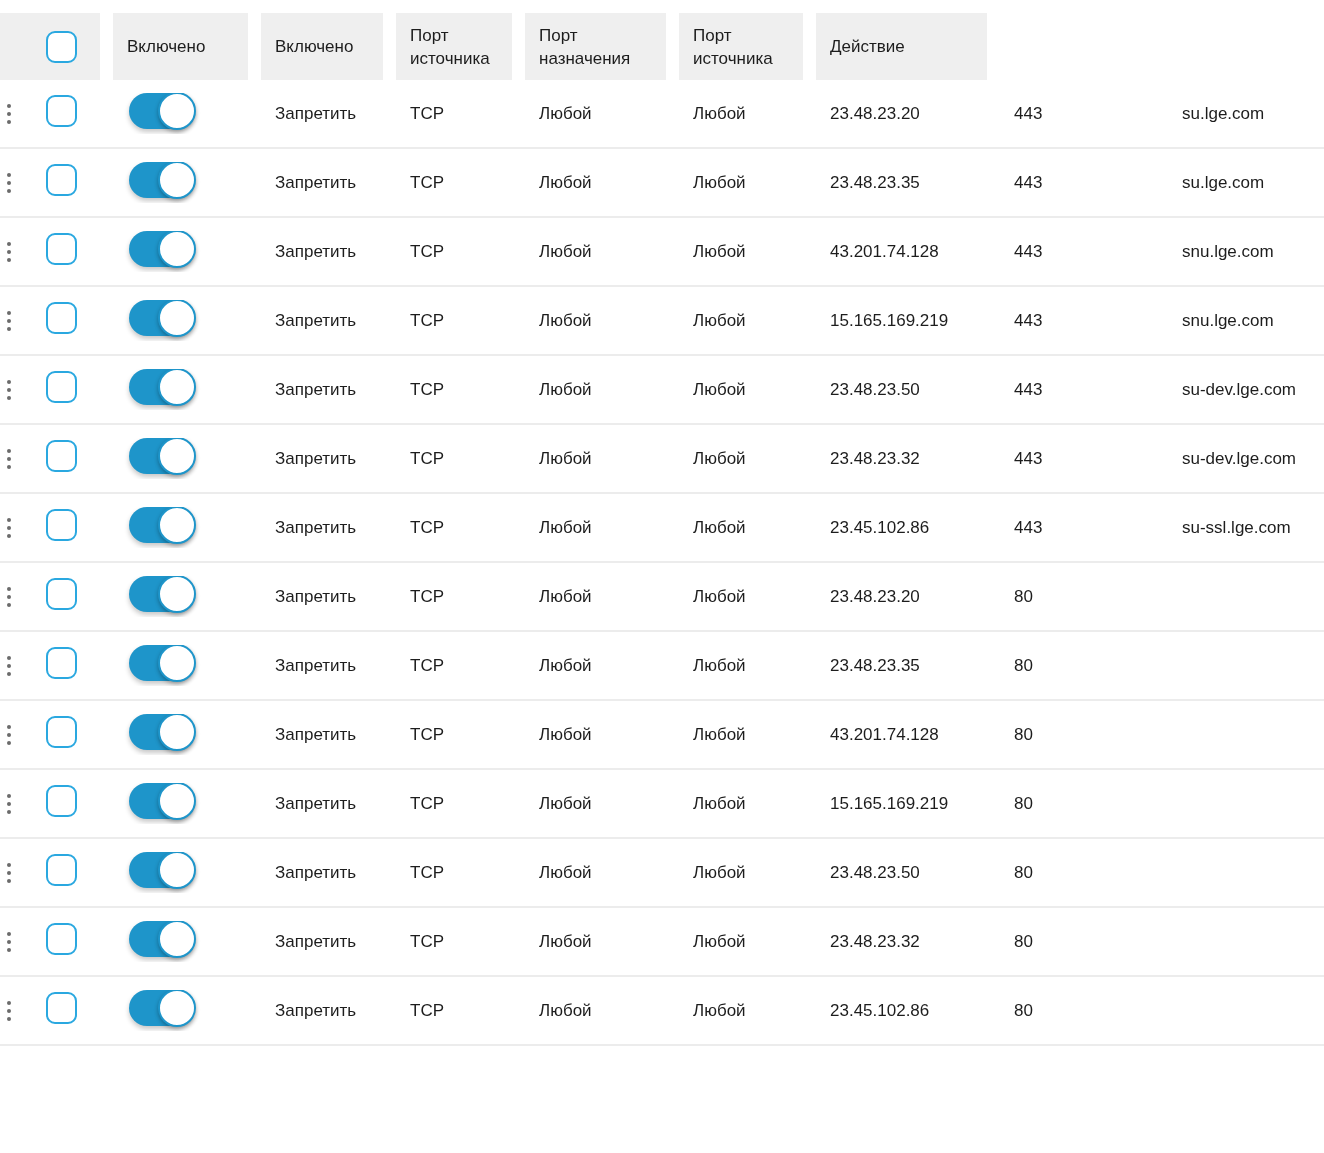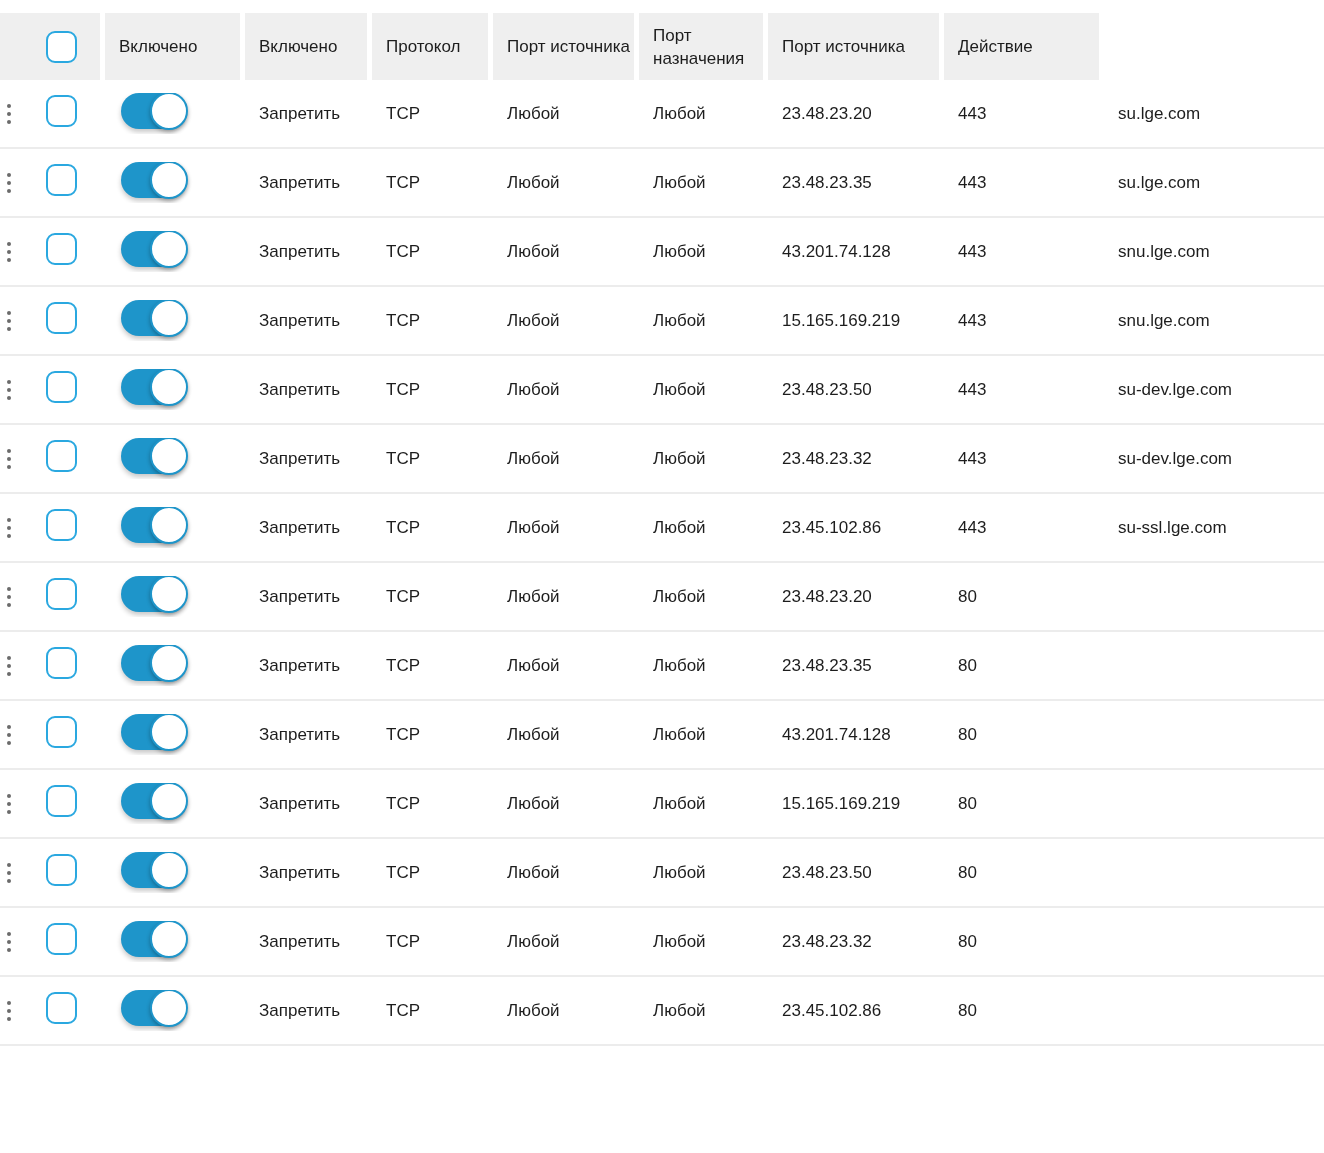--- a/index.html
+++ b/index.html
@@ -7,21 +7,21 @@
     width: 1324px; height: 1153px;
     background: #ffffff;
     font-family: "Liberation Sans", "DejaVu Sans", sans-serif;
     overflow: hidden;
   }
   .page { width: 1324px; height: 1153px; background: #fff; }
 
   .grid-row {
     display: grid;
     grid-template-columns: 100px 135px 122px 116px 141px 124px 171px 155px 220px;
-    column-gap: 5px;
+    column-gap: 13px;
     align-items: center;
   }
 
   
   .thead { margin-top: 13px; height: 67px; }
   .hcell {
     background: var(--header-bg);
     height: 67px;
     display: flex;
     align-items: center;
@@ -99,21 +99,20 @@
 <body>
 
 <div class="page">
 
   <div class="grid-row thead">
     <div class="hcell first">
       <span class="checkbox"></span>
     </div>
     <div class="hcell">Включено</div>
     <div class="hcell">Включено</div>
-    <div class="hcell">Протокол</div>
     <div class="hcell">Порт источника</div>
     <div class="hcell">Порт назначения</div>
     <div class="hcell">Порт источника</div>
     <div class="hcell">Действие</div>
   </div>
 
   <div id="rows">
       <div class="grid-row row">
       <span class="kebab">
           <i></i>

